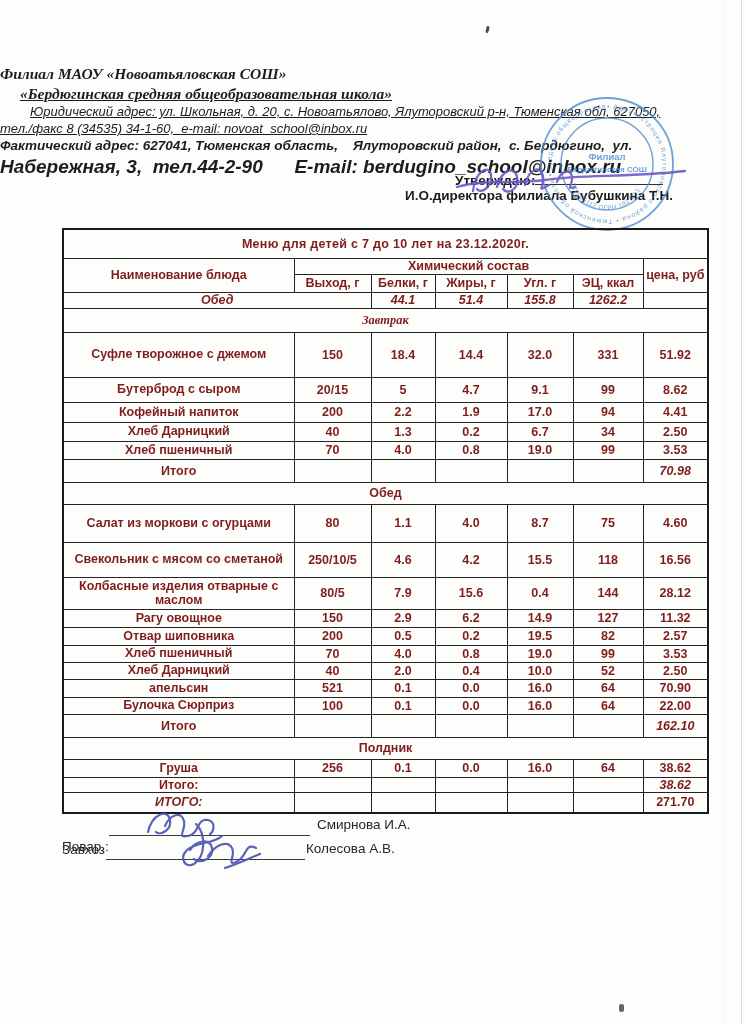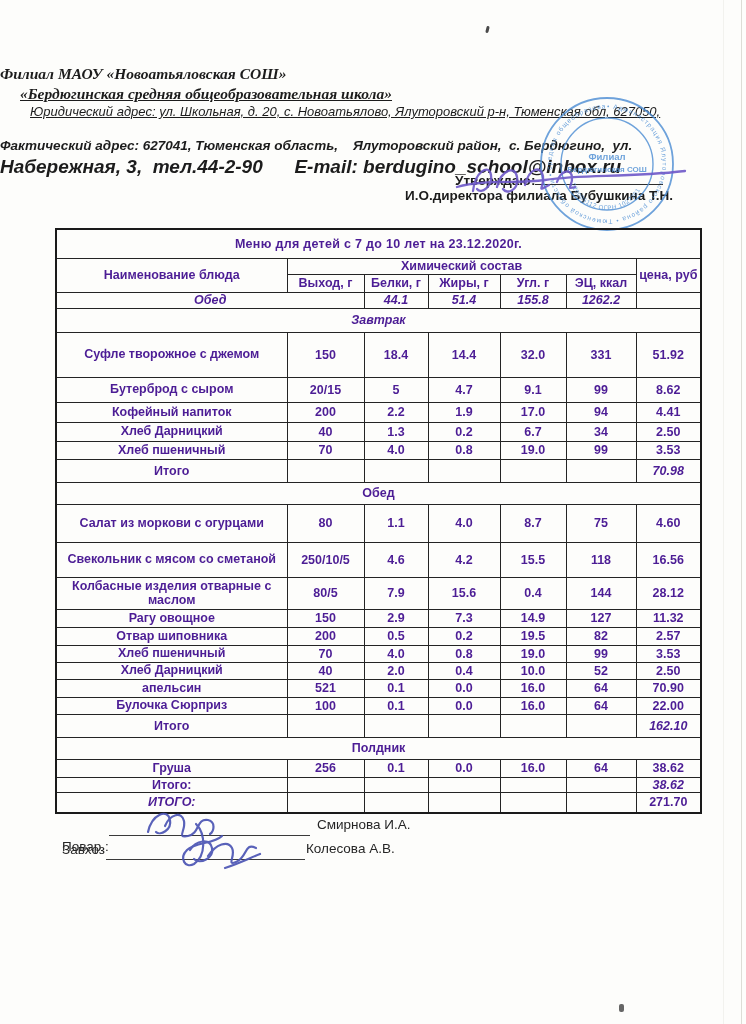--- a/index.html
+++ b/index.html
@@ -12,32 +12,32 @@
   .reg{font-weight:normal;font-size:13px;}
   .edgeline{position:absolute;top:0;height:1024px;width:1px;background:#e7e7e2;}
   .speck{position:absolute;background:#4a4a4a;border-radius:2px;}
 
   
   .approve{position:absolute;left:455px;top:170px;font-weight:bold;font-size:13.5px;white-space:pre;}
   .approve-line{display:inline-block;width:128px;height:14px;border-bottom:1.6px solid #2c2c2c;}
   .director{position:absolute;left:405px;top:188px;font-weight:bold;font-size:13.5px;}
 
   
-  .t{position:absolute;left:55px;top:228px;width:645px;border-collapse:collapse;table-layout:fixed;
-     color:#4c1d95;}
+  .t{position:absolute;left:62px;top:228px;width:645px;border-collapse:collapse;table-layout:fixed;
+     color:#7f1d1d;}
   .t td{border:1.6px solid #242424;text-align:center;vertical-align:middle;padding:0 2px;
         font-size:12.5px;font-weight:bold;overflow:hidden;}
   .t{border:2.5px solid #1a1a1a;}
   .ttl{font-size:19px;letter-spacing:.3px;}
   .hdr{font-weight:normal;font-size:11.5px;}
   .price-hdr{font-weight:normal;font-size:12.5px;}
   .name{text-align:left;padding-left:5px;font-size:13px;line-height:1.15;}
   .price{font-weight:normal;}
   .sec{font-size:16.5px;}
-  .sec-it{font-style:italic;font-size:17.5px;}
+  .sec-it{font-style:italic;font-size:17.5px;font-family:Liberation Serif, serif;}
   .sum-it{font-style:italic;font-size:13px;}
   .total-lbl{font-size:15.5px;text-align:left;padding-left:5px;}
   .total-sm{font-size:12.5px;text-align:left;padding-left:5px;}
   .total-val{font-style:italic;}
   .grand-lbl{font-size:15.5px;font-style:italic;text-align:left;padding-left:5px;}
   .grand-val{font-size:14px;}
 
   
   .foot{position:absolute;font-size:13.5px;color:#262626;}
   .foot-line{position:absolute;height:0;border-top:1.5px solid #3a3a3a;}
@@ -49,20 +49,21 @@
 <div class="page">
 
   <div class="edgeline" style="left:723px;opacity:.5;"></div>
   <div class="edgeline" style="left:741px;background:#ddddd6;"></div>
   <div class="speck" style="left:486px;top:26px;width:3px;height:7px;transform:rotate(14deg);"></div>
   <div class="speck" style="left:619px;top:1004px;width:5px;height:8px;background:#666;"></div>
 
   <div class="hline serif" style="left:0;width:702px;top:65px;">Филиал МАОУ «Новоатьяловская СОШ»</div>
   <div class="hline serif u" style="left:0;width:702px;top:85px;margin-left:20px;">«Бердюгинская средняя общеобразовательная школа»</div>
   <div class="hline reg u" style="left:30px;width:690px;top:104px;">Юридический адрес: ул. Школьная, д. 20, с. Новоатьялово, Ялуторовский р-н, Тюменская обл, 627050,</div>
+  <div class="hline reg u" style="left:0;width:702px;top:121px;">тел./факс 8 (34535) 34-1-60,  e-mail: novoat_school@inbox.ru</div>
   <div class="hline b" style="left:0;width:744px;top:138px;font-size:13.5px;">Фактический адрес: 627041, Тюменская область,    Ялуторовский район,  с. Бердюгино,  ул.</div>
   <div class="hline b" style="left:0;width:696px;top:156px;font-size:19px;">Набережная, 3,  тел.44-2-90      E-mail: berdugino_school@inbox.ru</div>
 
   <div class="approve"><span>Утверждаю:</span><span class="approve-line"></span></div>
   <div class="director">И.О.директора филиала Бубушкина Т.Н.</div>
 
   <svg class="svg-abs" style="left:505px;top:88px;opacity:.82;" width="200" height="160" viewBox="0 0 200 160">
     <defs>
       <path id="ringPath" d="M 102,20.5 A 55.5,55.5 0 1 1 101.9,20.5"></path>
       <path id="numPath" d="M 66,96 A 38,38 0 0 0 138,96"></path>
@@ -209,21 +210,21 @@
       <td>7.9</td>
       <td>15.6</td>
       <td>0.4</td>
       <td>144</td>
       <td class="price">28.12</td>
     </tr>
     <tr style="height:18px">
       <td class="name">Рагу овощное</td>
       <td>150</td>
       <td>2.9</td>
-      <td>7.3</td>
+      <td>6.2</td>
       <td>14.9</td>
       <td>127</td>
       <td class="price">11.32</td>
     </tr>
     <tr style="height:18px">
       <td class="name">Отвар шиповника</td>
       <td>200</td>
       <td>0.5</td>
       <td>0.2</td>
       <td>19.5</td>

